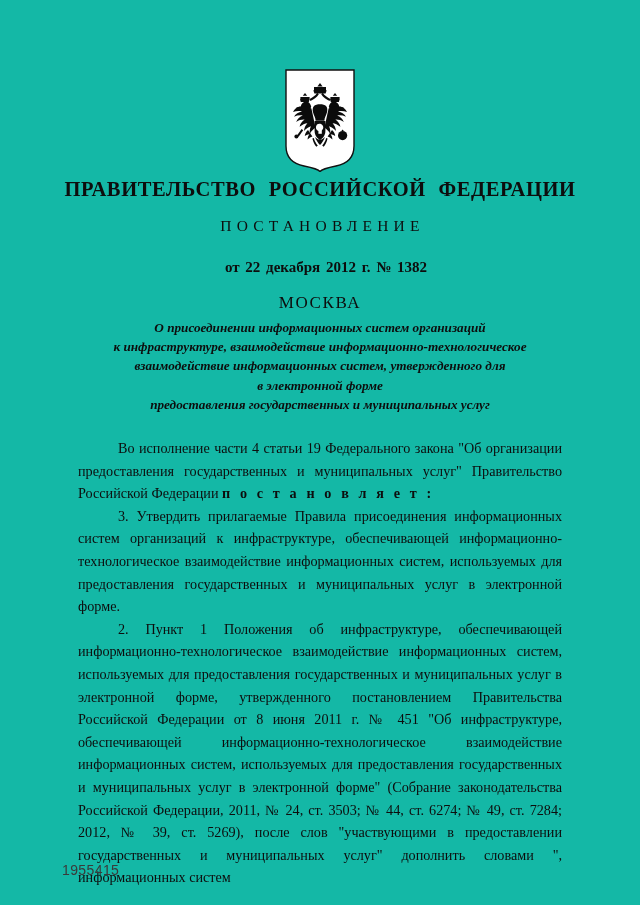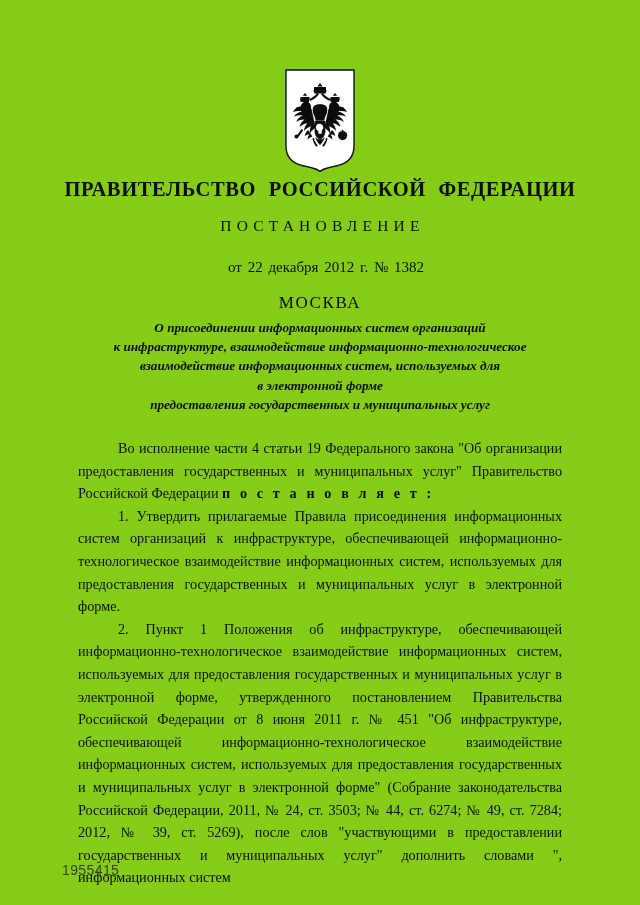--- a/index.html
+++ b/index.html
@@ -10,21 +10,21 @@
   }
   body {
     font-family: "Liberation Serif", "DejaVu Serif", serif;
     color: #0d0d0d;
   }
   .page {
     position: relative;
     width: 640px;
     height: 905px;
     margin: 0 auto;
-    background: #84cc16;
+    background: #14b8a6;
     overflow: hidden;
     box-sizing: border-box;
   }
 
   
   .emblem-wrap {
     position: absolute;
     top: 68px;
     left: 0;
     right: 0;
@@ -59,20 +59,21 @@
     letter-spacing: 5.2px;
     margin: 16px 0 0 0;
     padding-left: 5px;
     line-height: 1.1;
   }
   .doc-date {
     font-size: 15px;
     margin: 25px 0 0 12px;
     line-height: 1.1;
     word-spacing: 2px;
+    font-weight: bold;
   }
   .doc-city {
     font-size: 17px;
     letter-spacing: 1.6px;
     margin: 19px 0 12px 0;
     line-height: 1.1;
   }
 
   
   .subject {
@@ -210,26 +211,26 @@
   <div class="heading">
     <div class="org-title">ПРАВИТЕЛЬСТВО  РОССИЙСКОЙ  ФЕДЕРАЦИИ</div>
     <div class="doc-type">ПОСТАНОВЛЕНИЕ</div>
     <div class="doc-date">от 22 декабря 2012 г.  №  1382</div>
     <div class="doc-city">МОСКВА</div>
   </div>
 
   <div class="subject">
     <span class="ln">О присоединении информационных систем организаций</span>
     <span class="ln">к инфраструктуре, взаимодействие информационно-технологическое</span>
-    <span class="ln">взаимодействие информационных систем, используемых для</span>
+    <span class="ln">взаимодействие информационных систем, утвержденного для</span>
     <span class="ln">в электронной форме</span>
     <span class="ln">предоставления государственных и муниципальных услуг</span>
   </div>
 
   <div class="body-text">
     <p><span>Во исполнение части 4 статьи 19 Федерального закона "Об организации предоставления государственных и муниципальных услуг" Правительство Российской Федерации </span><span class="spaced-bold">п о с т а н о в л я е т :</span></p>
-    <p>1. Утвердить прилагаемые Правила присоединения информационных систем организаций к инфраструктуре, обеспечивающей информационно-технологическое взаимодействие информационных систем, используемых для предоставления государственных и муниципальных услуг в электронной форме.</p>
+    <p>3. Утвердить прилагаемые Правила присоединения информационных систем организаций к инфраструктуре, обеспечивающей информационно-технологическое взаимодействие информационных систем, используемых для предоставления государственных и муниципальных услуг в электронной форме.</p>
     <p>2. Пункт 1 Положения об инфраструктуре, обеспечивающей информационно-технологическое взаимодействие информационных систем, используемых для предоставления государственных и муниципальных услуг в электронной форме, утвержденного постановлением Правительства Российской Федерации от 8 июня 2011 г. № 451 "Об инфраструктуре, обеспечивающей информационно-технологическое взаимодействие информационных систем, используемых для предоставления государственных и муниципальных услуг в электронной форме" (Собрание законодательства Российской Федерации, 2011, № 24, ст. 3503; № 44, ст. 6274; № 49, ст. 7284; 2012, № 39, ст. 5269), после слов "участвующими в предоставлении государственных и муниципальных услуг" дополнить словами ", информационных систем</p>
   </div>
 
   <div class="footer-code">1955415</div>
 
 </div>
 
 </body></html>

